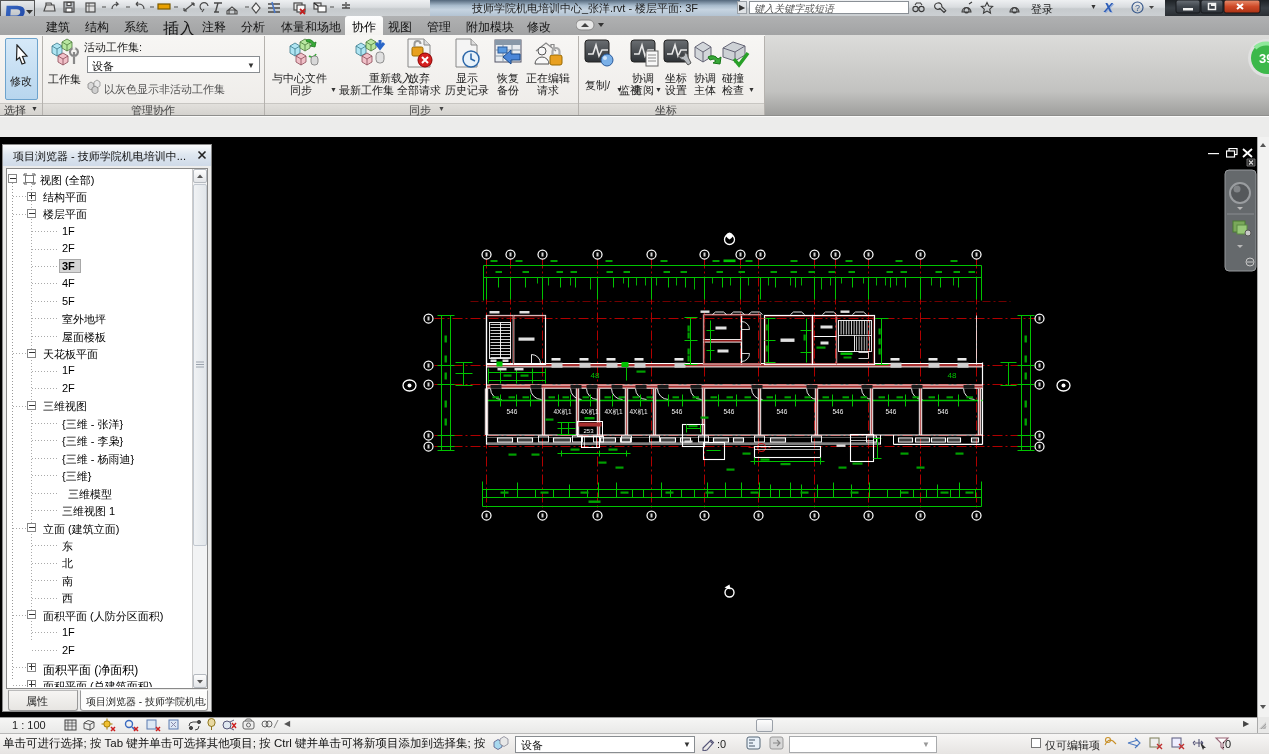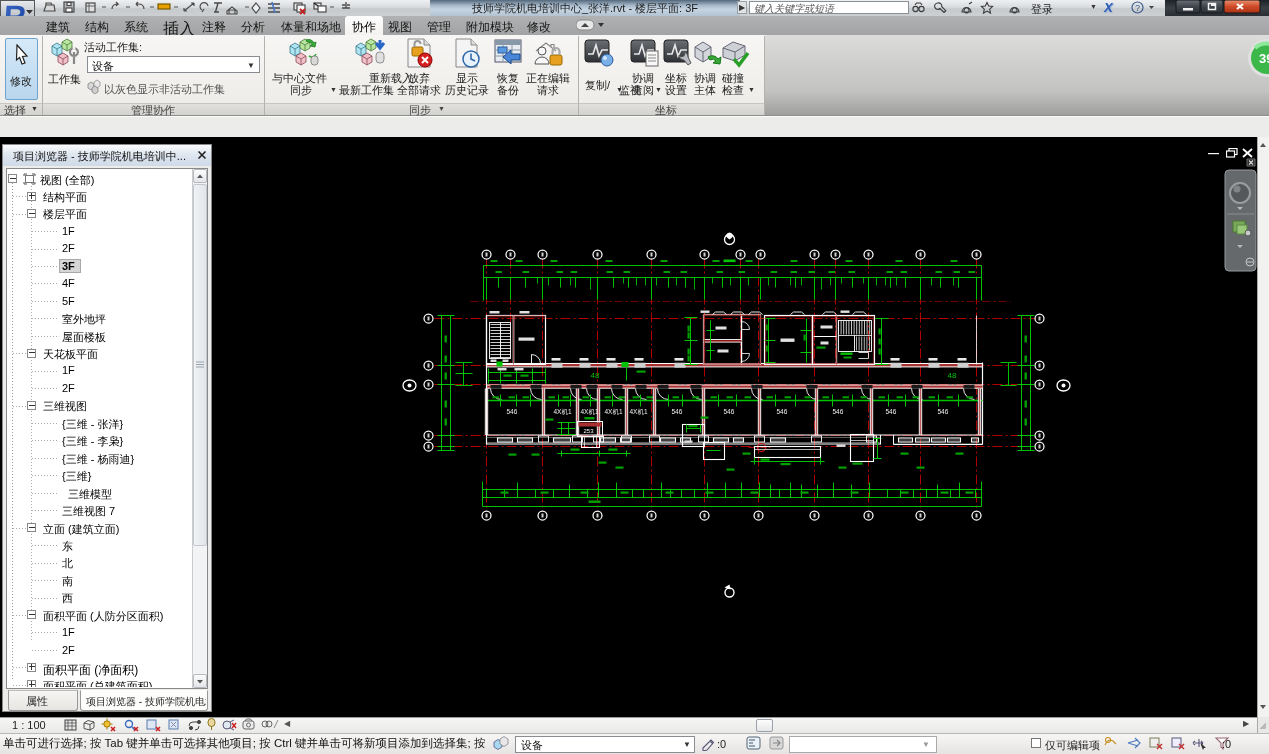--- a/index.html
+++ b/index.html
@@ -1065,21 +1065,21 @@
 <div class="tx" style="left:56px;top:248.8px;font-size:11px;color:#000;">{三维 - 张洋}</div>
 <div class="abs" style="left:26px;top:272.4px;width:25px;height:1px;background:repeating-linear-gradient(90deg,#aaa 0,#aaa 1px,transparent 1px,transparent 3px);"></div>
 <div class="tx" style="left:56px;top:266.2px;font-size:11px;color:#000;">{三维 - 李枭}</div>
 <div class="abs" style="left:26px;top:289.9px;width:25px;height:1px;background:repeating-linear-gradient(90deg,#aaa 0,#aaa 1px,transparent 1px,transparent 3px);"></div>
 <div class="tx" style="left:56px;top:283.7px;font-size:11px;color:#000;">{三维 - 杨雨迪}</div>
 <div class="abs" style="left:26px;top:307.3px;width:25px;height:1px;background:repeating-linear-gradient(90deg,#aaa 0,#aaa 1px,transparent 1px,transparent 3px);"></div>
 <div class="tx" style="left:56px;top:301.1px;font-size:11px;color:#000;">{三维}</div>
 <div class="abs" style="left:26px;top:324.8px;width:25px;height:1px;background:repeating-linear-gradient(90deg,#aaa 0,#aaa 1px,transparent 1px,transparent 3px);"></div>
 <div class="tx" style="left:56px;top:318.6px;font-size:11px;color:#000;margin-left:6px;">三维模型</div>
 <div class="abs" style="left:26px;top:342.2px;width:25px;height:1px;background:repeating-linear-gradient(90deg,#aaa 0,#aaa 1px,transparent 1px,transparent 3px);"></div>
-<div class="tx" style="left:56px;top:336.1px;font-size:11px;color:#000;">三维视图 7</div>
+<div class="tx" style="left:56px;top:336.1px;font-size:11px;color:#000;">三维视图 1</div>
 <div class="abs" style="left:7px;top:359.7px;width:13px;height:1px;background:repeating-linear-gradient(90deg,#aaa 0,#aaa 1px,transparent 1px,transparent 3px);"></div>
 <div class="abs" style="left:21px;top:355.2px;width:9px;height:9px;background:#fff;border:1px solid #888;"></div>
 <div class="abs" style="left:22.5px;top:358.7px;width:6px;height:1px;background:#333;"></div>
 <div class="tx" style="left:37px;top:353.5px;font-size:11px;color:#000;">立面 (建筑立面)</div>
 <div class="abs" style="left:26px;top:377.1px;width:25px;height:1px;background:repeating-linear-gradient(90deg,#aaa 0,#aaa 1px,transparent 1px,transparent 3px);"></div>
 <div class="tx" style="left:56px;top:370.9px;font-size:11px;color:#000;">东</div>
 <div class="abs" style="left:26px;top:394.6px;width:25px;height:1px;background:repeating-linear-gradient(90deg,#aaa 0,#aaa 1px,transparent 1px,transparent 3px);"></div>
 <div class="tx" style="left:56px;top:388.4px;font-size:11px;color:#000;">北</div>
 <div class="abs" style="left:26px;top:412.0px;width:25px;height:1px;background:repeating-linear-gradient(90deg,#aaa 0,#aaa 1px,transparent 1px,transparent 3px);"></div>
 <div class="tx" style="left:56px;top:405.8px;font-size:11px;color:#000;">南</div>

